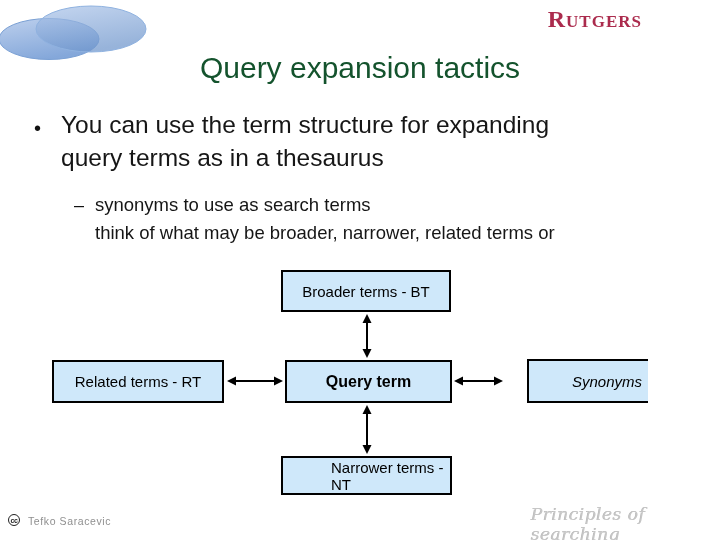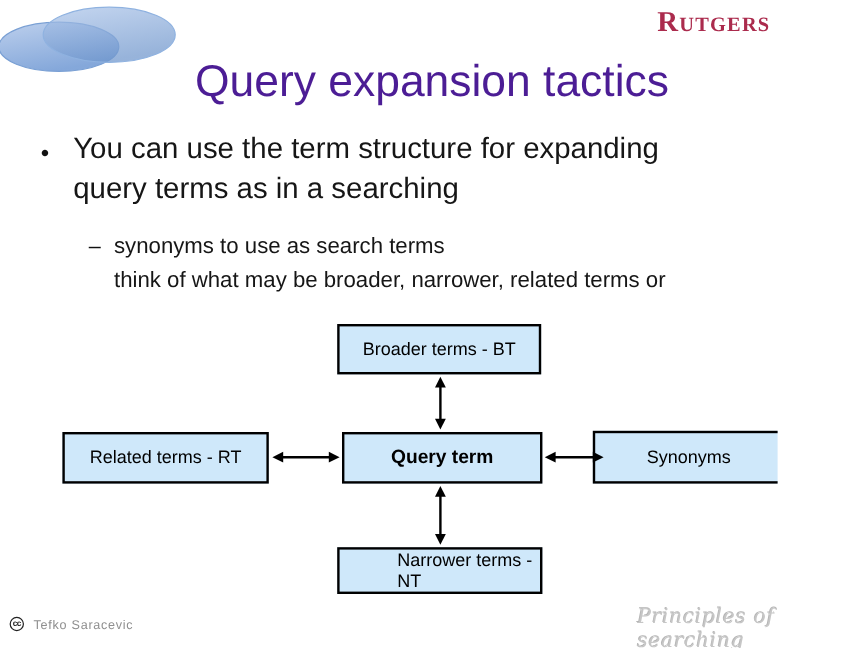--- a/index.html
+++ b/index.html
@@ -29,23 +29,23 @@
     font-weight: bold;
     letter-spacing: 1px;
     color: #ab2b4d;
   }
   .brand::first-letter { font-size: 24px; }
   .title {
     position: absolute;
     left: 0; top: 50px;
     width: 720px;
     text-align: center;
-    font-size: 37px;
+    font-size: 30px;
     line-height: 36px;
-    color: #4c1d95;
+    color: #14532d;
   }
   
   .bullet-marker-1 {
     position: absolute; left: 34px; top: 112px;
     font-size: 20px; line-height: 33px;
   }
   .bullet-text-1 {
     position: absolute; left: 61px; top: 108px;
     font-size: 24.5px; line-height: 33px; color: #161616;
   }
@@ -67,21 +67,21 @@
     align-items: center;
     justify-content: center;
     font-size: 15px;
     color: #000;
     text-align: left;
   }
   .dbox.bold { font-weight: bold; font-size: 16px; }
   .box-broader  { left: 281px; top: 270px; width: 170px; height: 42px; }
   .box-related  { left: 52px;  top: 360px; width: 172px; height: 43px; }
   .box-query    { left: 285px; top: 360px; width: 167px; height: 43px; }
-  .box-synonyms { left: 494px; top: 359px; width: 160px; height: 44px; }
+  .box-synonyms { left: 527px; top: 359px; width: 160px; height: 44px; font-style: italic; }
   .box-narrower { left: 281px; top: 456px; width: 171px; height: 39px; padding-left: 48px; }
   .arrows {
     position: absolute; left: 0; top: 0;
     width: 720px; height: 540px;
     pointer-events: none;
   }
   
   .cc-badge {
     position: absolute;
     left: 8px; top: 514px;
@@ -140,21 +140,21 @@
     <ellipse cx="91" cy="27" rx="55" ry="23" fill="url(#lg2)" fill-opacity="0.72" stroke="#8fb2e0" stroke-width="1"></ellipse>
   </svg>
 
   <div class="brand">RUTGERS</div>
 
   <div class="title">Query expansion tactics</div>
 
   <div class="bullet-marker-1">•</div>
   <div class="bullet-text-1">
     <div>You can use the term structure for expanding</div>
-    <div>query terms as in a searching</div>
+    <div>query terms as in a thesaurus</div>
   </div>
 
   <div class="bullet-marker-2">–</div>
   <div class="bullet-text-2">
     <div>synonyms to use as search terms</div>
     <div>think of what may be broader, narrower, related terms or</div>
   </div>
 
   <div class="dbox box-broader">Broader terms - BT</div>
   <div class="dbox box-related">Related terms - RT</div>

